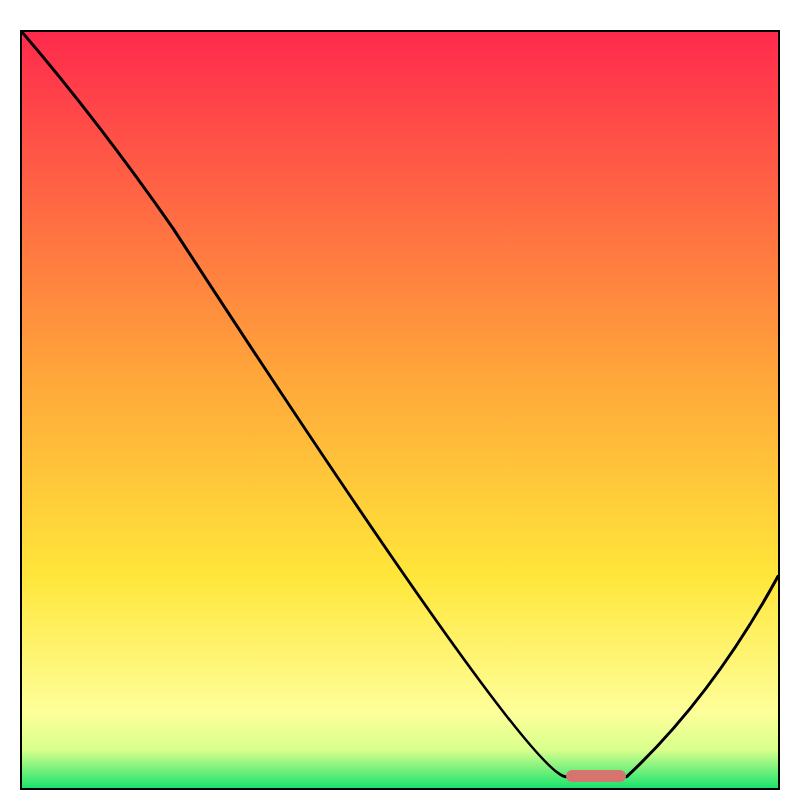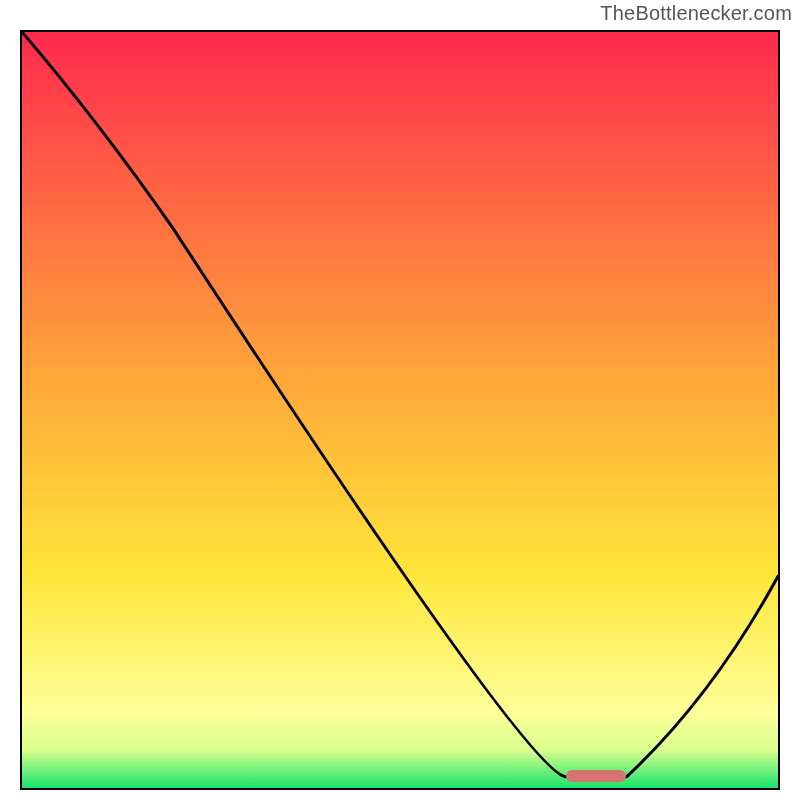--- a/index.html
+++ b/index.html
@@ -38,21 +38,20 @@
     position: absolute;
     height: 12px;
     border-radius: 6px;
     background: #d6746f;
   }
 </style>
 </head>
 <body>
 <div class="wrap">
 
-  <div class="watermark">TheBottlenecker.com</div>
 
   <div class="plot">
     <svg id="chart-svg" width="100%" height="100%" viewBox="0 0 755 755" preserveAspectRatio="none">
       <defs>
         <linearGradient id="bg" x1="0" y1="0" x2="0" y2="1">
             <stop offset="0%" stop-color="#ff2a4d"></stop>
             <stop offset="45%" stop-color="#ffa53a"></stop>
             <stop offset="72%" stop-color="#ffe63a"></stop>
             <stop offset="90%" stop-color="#feff9a"></stop>
             <stop offset="95%" stop-color="#d8ff8c"></stop>

